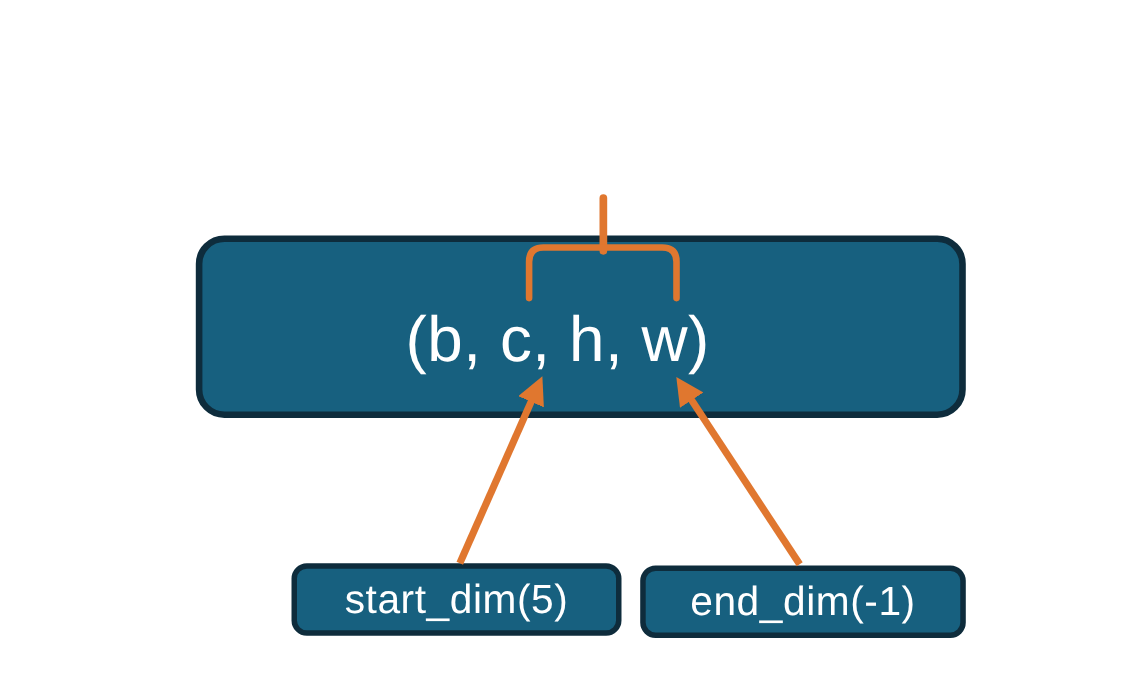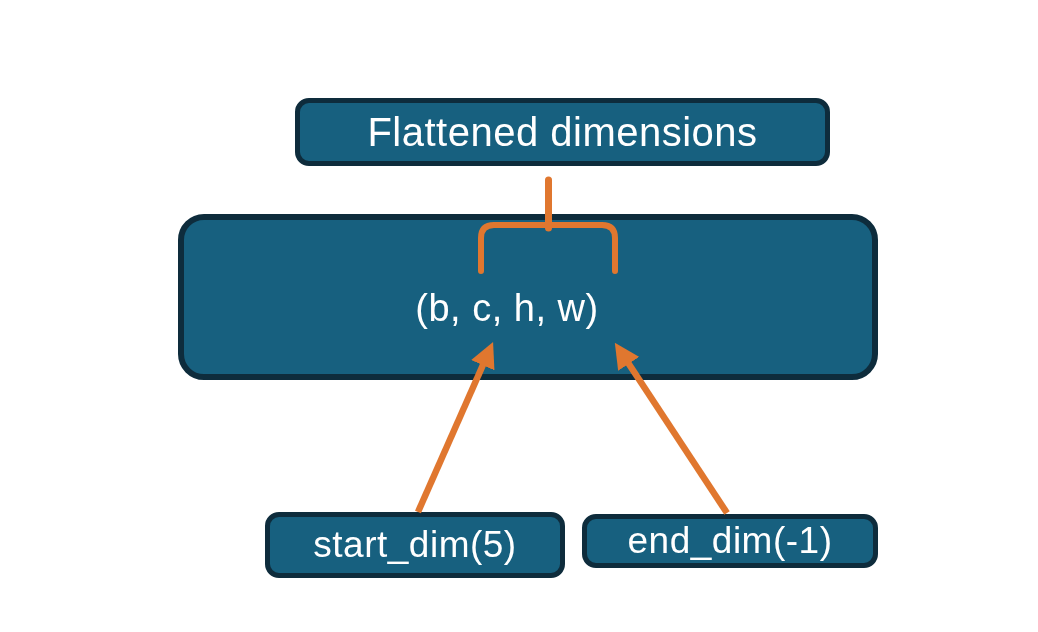--- a/index.html
+++ b/index.html
@@ -33,52 +33,49 @@
     left:295px; top:98px;
     width:535px; height:68px;
     border-radius:14px;
     font-size:40px;
   }
   .node--tensor{
     left:178px; top:214px;
     width:700px; height:166px;
     border-radius:26px;
     border-width:6px;
-    font-size:38px;
+    font-size:58px;
     padding-top:22px;
     padding-right:42px;
     text-align:right;
   }
   .node--start{
     left:265px; top:512px;
     width:300px; height:66px;
     border-radius:14px;
     font-size:37px;
   }
   .node--end{
     left:582px; top:514px;
-    width:296px; height:54px;
+    width:296px; height:66px;
     border-radius:14px;
     font-size:37px;
   }
   .overlay{
     position:absolute;
     left:0; top:0;
     width:1038px; height:632px;
     pointer-events:none;
   }
 </style>
 </head>
 <body>
 
 <div class="canvas">
 
-  <div class="node node--title">
-    <span>Flattened dimensions</span>
-  </div>
 
   <div class="node node--tensor">
     <span>(b, c, h, w)</span>
   </div>
 
   <div class="node node--start">
     <span>start_dim(5)</span>
   </div>
 
   <div class="node node--end">

